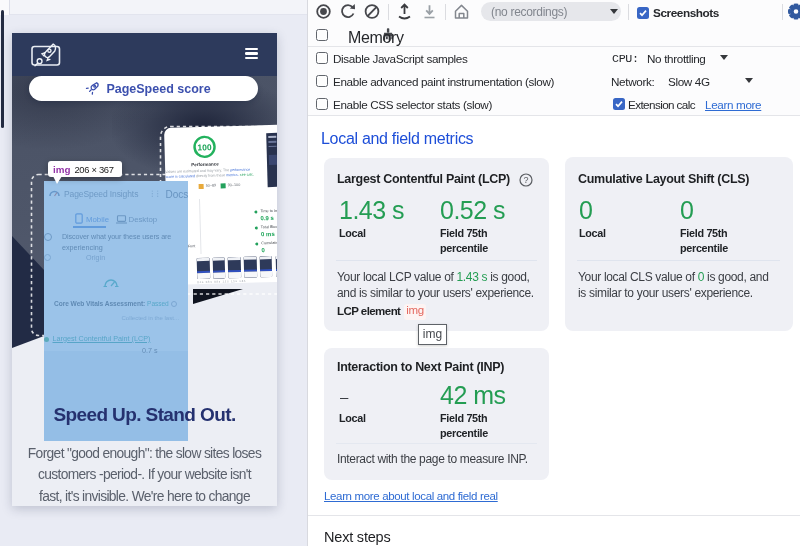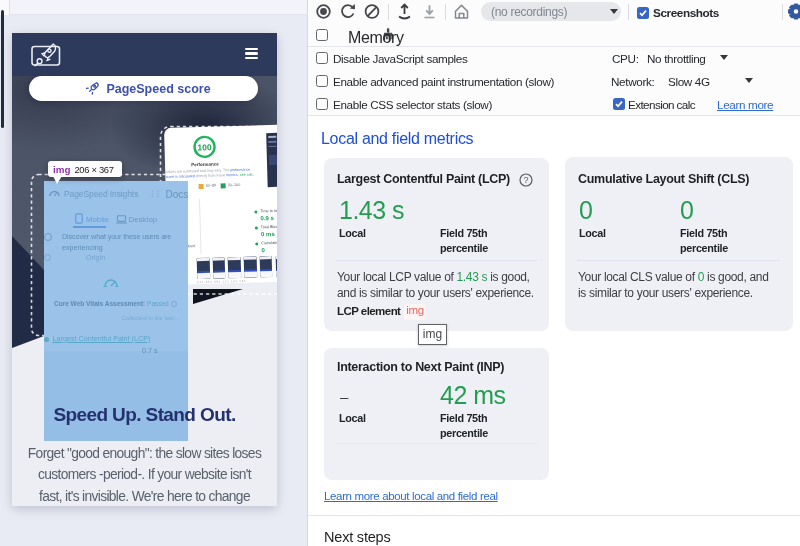--- a/index.html
+++ b/index.html
@@ -293,43 +293,44 @@
     <div class="cb off abs" style="left:8px; top:29px;"></div>
     <div class="dtxt abs" style="left:24px; top:29px; font-size:16px;margin-left:16px;">Memory</div>
 
     <div class="cb off abs" style="left:8px; top:52px;"></div>
     <div class="dtxt abs" style="left:25px; top:52px;">Disable JavaScript samples</div>
     <div class="cb off abs" style="left:8px; top:75px;"></div>
     <div class="dtxt abs" style="left:25px; top:75px;">Enable advanced paint instrumentation (slow)</div>
     <div class="cb off abs" style="left:8px; top:98px;"></div>
     <div class="dtxt abs" style="left:25px; top:98px;">Enable CSS selector stats (slow)</div>
 
-    <div class="dtxt abs" style="left:304px; top:52px;">CPU:</div>
+    <div class="dtxt abs" style="left:304px; top:52px;font-family:Liberation Mono, monospace;">CPU:</div>
     <div class="dtxt abs" style="left:339px; top:52px;">No throttling</div>
     <div class="caret abs" style="left:412px; top:55px;"></div>
     <div class="dtxt abs" style="left:303px; top:75px;">Network:</div>
     <div class="dtxt abs" style="left:360px; top:75px;">Slow 4G</div>
     <div class="caret abs" style="left:437px; top:78px;"></div>
     <div class="cb on abs" style="left:305px; top:98px;">
         <svg width="8" height="8" viewBox="0 0 8 8">
           <path d="M1 4.2 L3 6.2 L7 1.6" stroke="#fff" stroke-width="1.7" fill="none"></path>
         </svg>
       </div>
     <div class="dtxt abs" style="left:320px; top:98px; letter-spacing:-.6px;">Extension calc</div>
-    <div class="dtxt link abs" style="left:409px; top:98px;">Learn more</div>
+    <div class="dtxt link abs" style="left:397px; top:98px;">Learn more</div>
 
     <div class="abs" style="left:13px; top:130px; font-size:16px; color:#1d4ed8; letter-spacing:-.3px;">Local and field metrics</div>
 
     <div class="card abs" style="left:16px; top:158px; width:225px; height:173px;"></div>
     <div class="ctitle abs" style="left:29px; top:172px;">Largest Contentful Paint (LCP)</div>
     <svg class="abs" style="left:211px; top:173px;" width="14" height="14" viewBox="0 0 14 14">
       <circle cx="7" cy="7" r="6" fill="none" stroke="#5b5e63" stroke-width="1.2"></circle>
       <text x="7" y="10.2" font-size="9" fill="#5b5e63" text-anchor="middle" font-family="Liberation Sans">?</text>
     </svg>
     <div class="bignum abs" style="left:31px; top:196px;">1.43 s</div>
+    <div class="bignum abs" style="left:132px; top:196px;">0.52 s</div>
     <div class="blabel abs" style="left:31px; top:226px;">Local</div>
     <div class="blabel abs" style="left:132px; top:226px;">Field 75th<br>percentile</div>
     <div class="cdiv abs" style="left:28px; top:260px; width:201px;"></div>
     <div class="cdesc abs" style="left:29px; top:270px; width:205px;">Your local LCP value of <span class="green">1.43 s</span> is good, and is similar to your users' experience.</div>
     <div class="abs" style="left:29px; top:305px; font-size:11.5px; font-weight:bold; color:#1e2023; letter-spacing:-.55px;">LCP element</div>
     <div class="abs" style="left:96px; top:304px; width:22px; height:16px; background:#fdf4f3; border-radius:3px; text-align:center; font-size:11.5px; color:#e4685f; letter-spacing:-.3px;">img</div>
 
     <div class="card abs" style="left:257px; top:157px; width:228px; height:174px;"></div>
     <div class="ctitle abs" style="left:270px; top:172px;">Cumulative Layout Shift (CLS)</div>
     <div class="bignum abs" style="left:271px; top:196px;">0</div>
@@ -339,20 +340,21 @@
     <div class="cdiv abs" style="left:269px; top:260px; width:203px;"></div>
     <div class="cdesc abs" style="left:270px; top:270px; width:200px;">Your local CLS value of <span class="green">0</span> is good, and is similar to your users' experience.</div>
 
     <div class="card abs" style="left:16px; top:348px; width:225px; height:132px;"></div>
     <div class="ctitle abs" style="left:29px; top:360px;">Interaction to Next Paint (INP)</div>
     <div class="abs" style="left:32px; top:388px; font-size:15px; color:#3b3e44;">–</div>
     <div class="bignum abs" style="left:132px; top:381px;">42 ms</div>
     <div class="blabel abs" style="left:31px; top:411px;">Local</div>
     <div class="blabel abs" style="left:132px; top:411px;">Field 75th<br>percentile</div>
     <div class="cdiv abs" style="left:28px; top:443px; width:201px; opacity:.7;"></div>
+    <div class="cdesc abs" style="left:29px; top:452px;">Interact with the page to measure INP.</div>
 
     <div class="abs" style="left:110px; top:324px; width:29px; height:21px; background:#fff; border:1px solid #5f6368; box-shadow:0 1px 3px rgba(0,0,0,.2); text-align:center; font-size:12px; color:#46494e; line-height:19px;">img</div>
 
     <div class="link abs" style="left:16px; top:490px; font-size:11.5px; letter-spacing:-.35px;">Learn more about local and field real</div>
     <div class="hline abs" style="top:515px;"></div>
     <div class="abs" style="left:16px; top:529px; font-size:14.5px; font-weight:500; color:#1d1e21; letter-spacing:-.2px;">Next steps</div>
   </div>
 
 </div>
 

